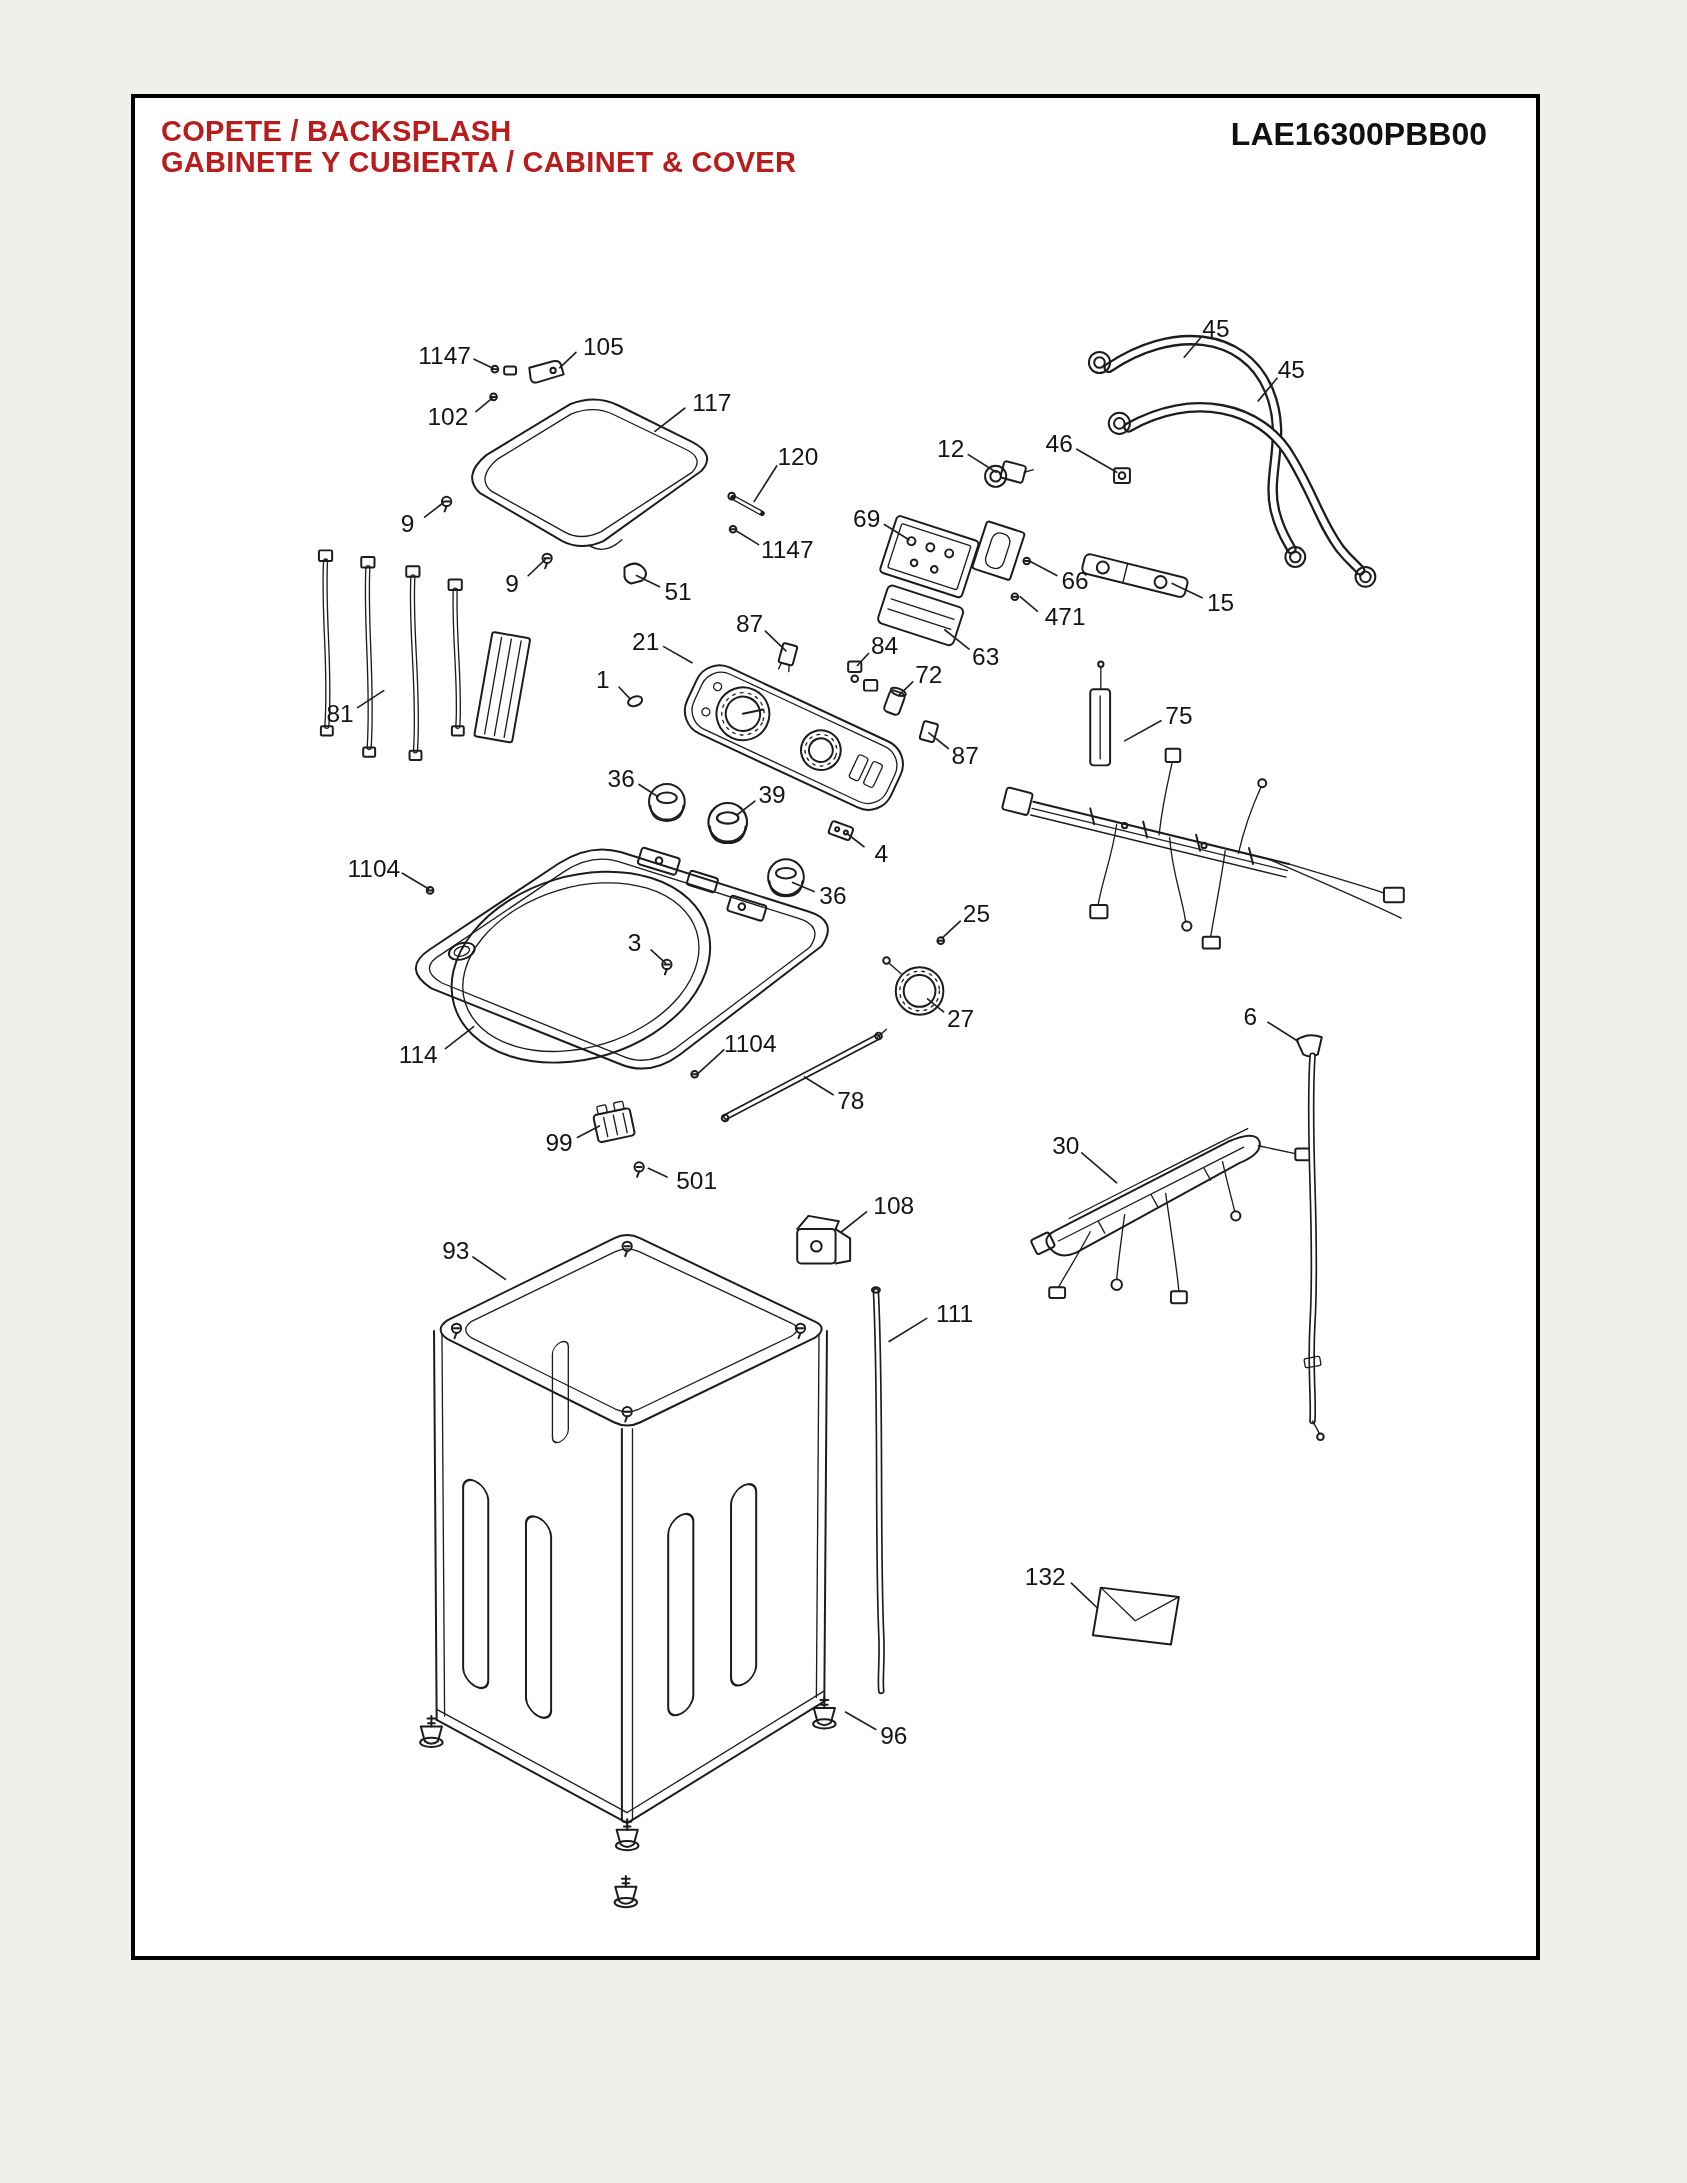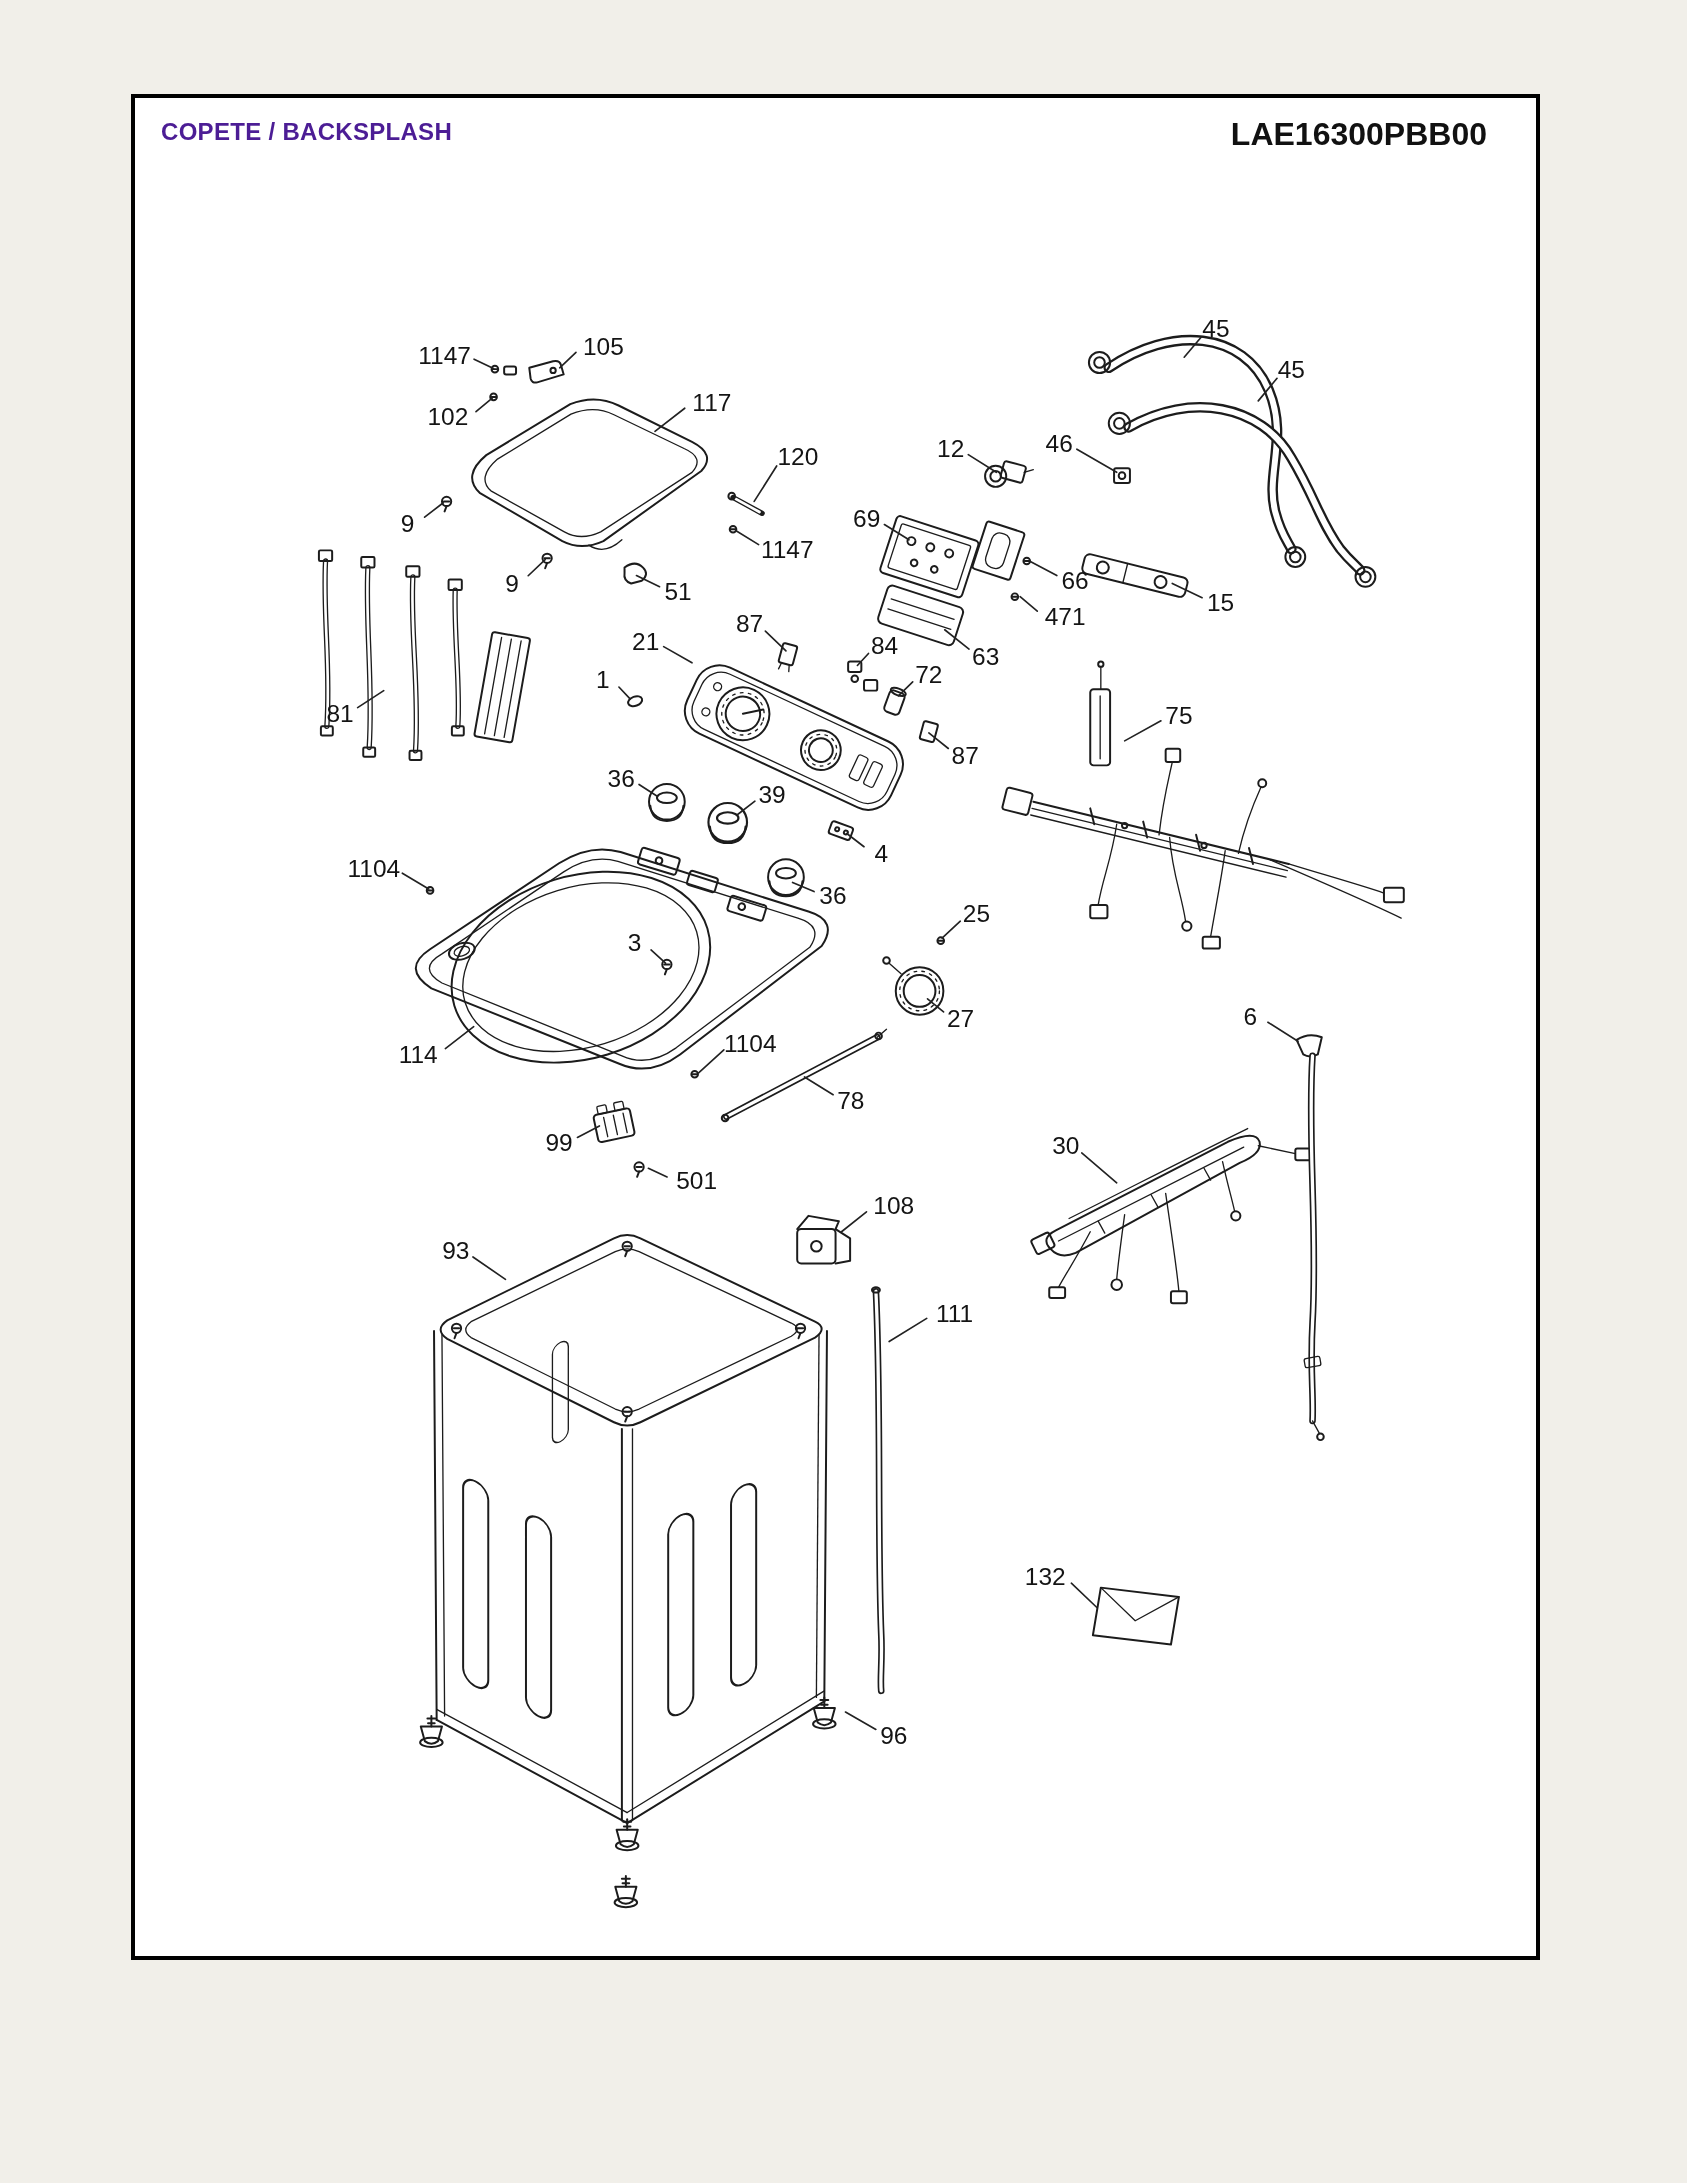--- a/index.html
+++ b/index.html
@@ -2,21 +2,21 @@
 <html style="font-size:10.6px"><head>
 <meta charset="utf-8">
 <style>
   * { margin:0; padding:0; box-sizing:border-box; }
   html,body { background:#f1efe9; }
   body { width:1687px; height:2183px; font-family:"Liberation Sans", sans-serif; }
   .page { position:relative; width:1687px; height:2183px; }
   .frame { position:absolute; left:131px; top:94px; width:1409px; height:1866px;
            background:#ffffff; border:4px solid #000; }
   .header { position:absolute; left:161px; top:116px; }
-  .title { font-size:24px; font-weight:bold; color:#4c1d95; line-height:31px; letter-spacing:0.3px; }
+  .title { font-size:29px; font-weight:bold; color:#b91c1c; line-height:31px; letter-spacing:0.3px; }
   .docnum { position:absolute; right:200px; top:116px; font-size:32px; font-weight:bold; color:#111; }
   svg.art { position:absolute; left:0; top:0; width:1687px; height:2183px; }
   .art path, .art rect, .art circle, .art ellipse, .art line {
       stroke:#1c1c1c; stroke-width:3; fill:none; stroke-linecap:round; stroke-linejoin:round; }
   .art .thin { stroke-width:2; }
   .art .hose-o { stroke:#1c1c1c; stroke-width:16; fill:none; }
   .art .hose-i { stroke:#ffffff; stroke-width:9;  fill:none; }
   .art .rod-o  { stroke:#1c1c1c; stroke-width:10; fill:none; }
   .art .rod-i  { stroke:#ffffff; stroke-width:5;  fill:none; }
   .art .wire-o { stroke:#1c1c1c; stroke-width:8;  fill:none; }
@@ -27,20 +27,21 @@
               dominant-baseline:central; font-family:"Liberation Sans", sans-serif; }
 </style>
 </head>
 <body>
 
 <div class="page">
   <div class="frame"></div>
 
   <div class="header">
     <div class="title">COPETE / BACKSPLASH</div>
+    <div class="title">GABINETE Y CUBIERTA / CABINET &amp; COVER</div>
   </div>
   <div class="docnum">LAE16300PBB00</div>
 
   <svg class="art" viewBox="0 0 2550 3300">
     <defs>
       <g id="screw">
           <circle r="7"></circle>
           <line x1="-4" y1="0" x2="4" y2="0"></line>
           <line x1="0" y1="7" x2="-3" y2="15"></line>
         </g>

